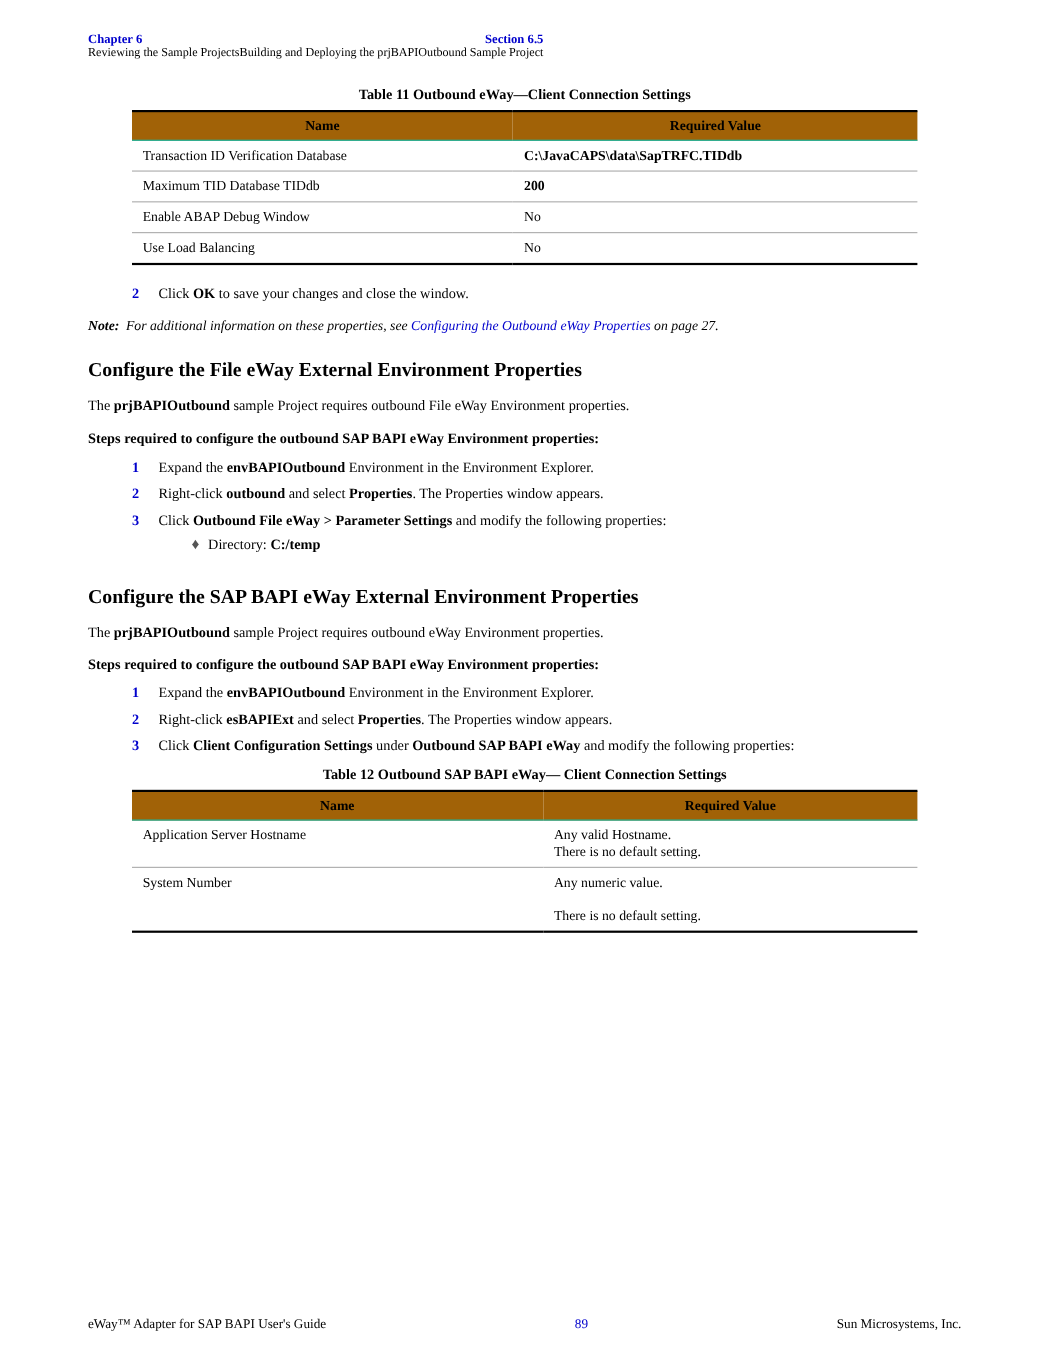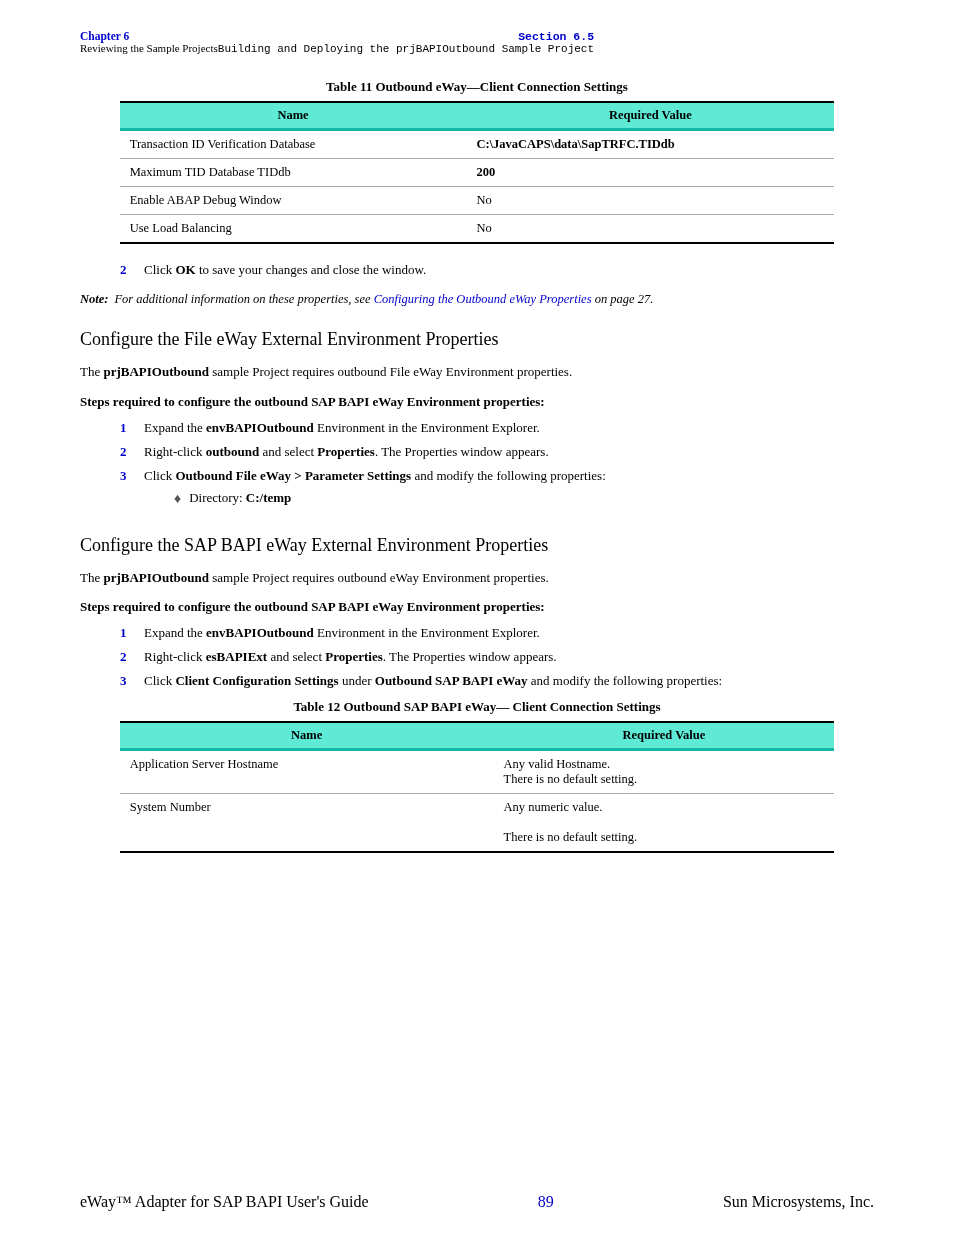--- a/index.html
+++ b/index.html
@@ -24,21 +24,20 @@
       align-items: flex-start;
       margin-bottom: 24px;
       border-bottom: none;
     }
     .header-left {
       font-size: 11.5px;
     }
     .header-right {
       font-size: 11.5px;
       text-align: right;
-      font-family: Liberation Mono, monospace;
     }
     .header-chapter {
       color: #0000cc;
       font-weight: bold;
     }
     .header-section {
       color: #0000cc;
       font-weight: bold;
     }
     .header-subtitle {
@@ -57,24 +56,24 @@
       font-size: 13px;
       margin-bottom: 6px;
     }
     table {
       width: 100%;
       border-collapse: collapse;
       font-size: 12.5px;
     }
     table thead tr th {
       border-top: 2px solid #000;
-      border-bottom: 3px solid #14b8a6;
+      border-bottom: 1px solid #14b8a6;
       padding: 5px 10px;
       font-weight: bold;
-      background: #5eead4;
+      background: #a16207;
     }
     table tbody tr td {
       border-bottom: 1px solid #aaa;
       padding: 6px 10px;
       vertical-align: top;
       margin-top: 48px;
     }
     table tbody tr:last-child td {
       border-bottom: 2px solid #000;
     }
@@ -112,21 +111,21 @@
     }
     .note-link {
       color: #0000cc;
       text-decoration: none;
       font-style: italic;
     }
 
     
     .section-heading {
       font-size: 18px;
-      font-weight: normal;
+      font-weight: bold;
       margin: 22px 0 12px 0;
       color: #000;
     }
     .steps-heading {
       font-weight: bold;
       margin: 12px 0 8px 0;
       font-size: 13px;
     }
 
     
@@ -152,21 +151,21 @@
     }
 
     
     .page-footer {
       position: absolute;
       bottom: 24px;
       left: 80px;
       right: 80px;
       display: flex;
       justify-content: space-between;
-      font-size: 16px;
+      font-size: 12px;
       color: #000;
     }
     .footer-center {
       color: #0000cc;
       font-weight: normal;
       text-align: center;
       flex: 1;
     }
 
     

